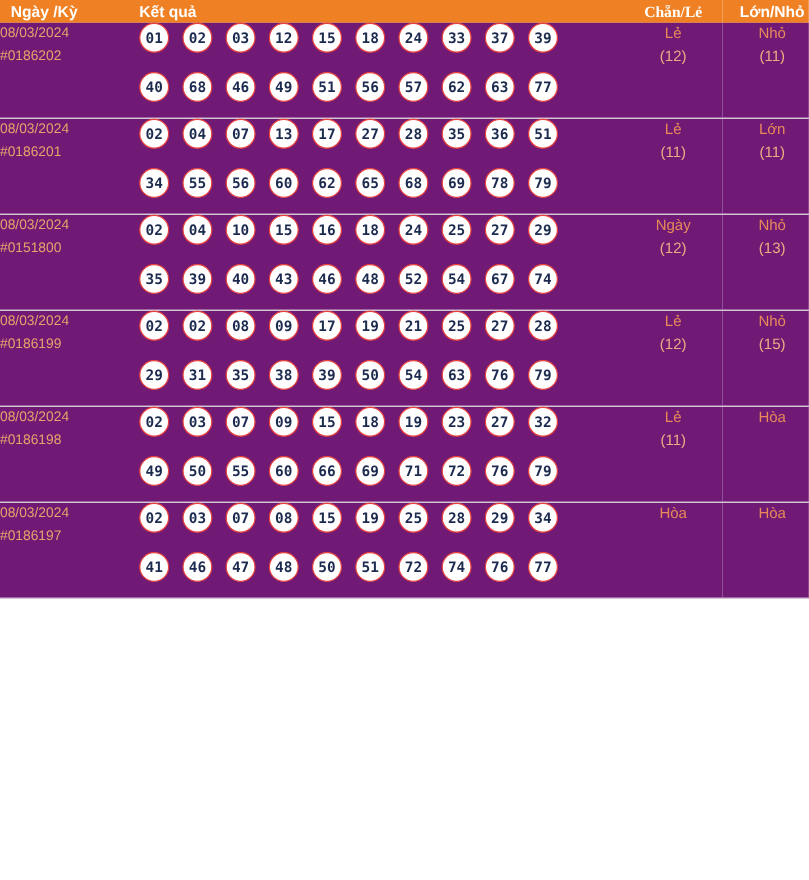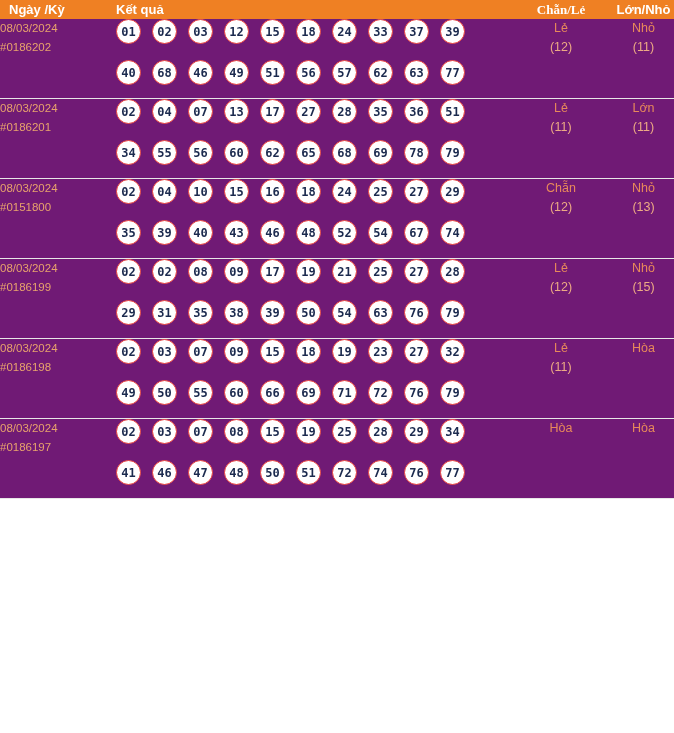--- a/index.html
+++ b/index.html
@@ -154,21 +154,21 @@
       <tr class="result-row">
         <td class="cell-date">
           <span class="date-line">08/03/2024</span>
           <span class="draw-id">#0151800</span>
         </td>
         <td class="cell-result">
           <span class="ball-line"><span class="ball">02</span><span class="ball">04</span><span class="ball">10</span><span class="ball">15</span><span class="ball">16</span><span class="ball">18</span><span class="ball">24</span><span class="ball">25</span><span class="ball">27</span><span class="ball">29</span></span>
           <span class="ball-line"><span class="ball">35</span><span class="ball">39</span><span class="ball">40</span><span class="ball">43</span><span class="ball">46</span><span class="ball">48</span><span class="ball">52</span><span class="ball">54</span><span class="ball">67</span><span class="ball">74</span></span>
         </td>
         <td class="cell-parity">
-          <span class="verdict-word">Chẵn</span>
+          <span class="verdict-word">Ngày</span>
           <span class="verdict-count">(12)</span>
         </td>
         <td class="cell-size">
           <span class="verdict-word">Nhỏ</span>
           <span class="verdict-count">(13)</span>
         </td>
       </tr>
       <tr class="result-row">
         <td class="cell-date">
           <span class="date-line">08/03/2024</span>

